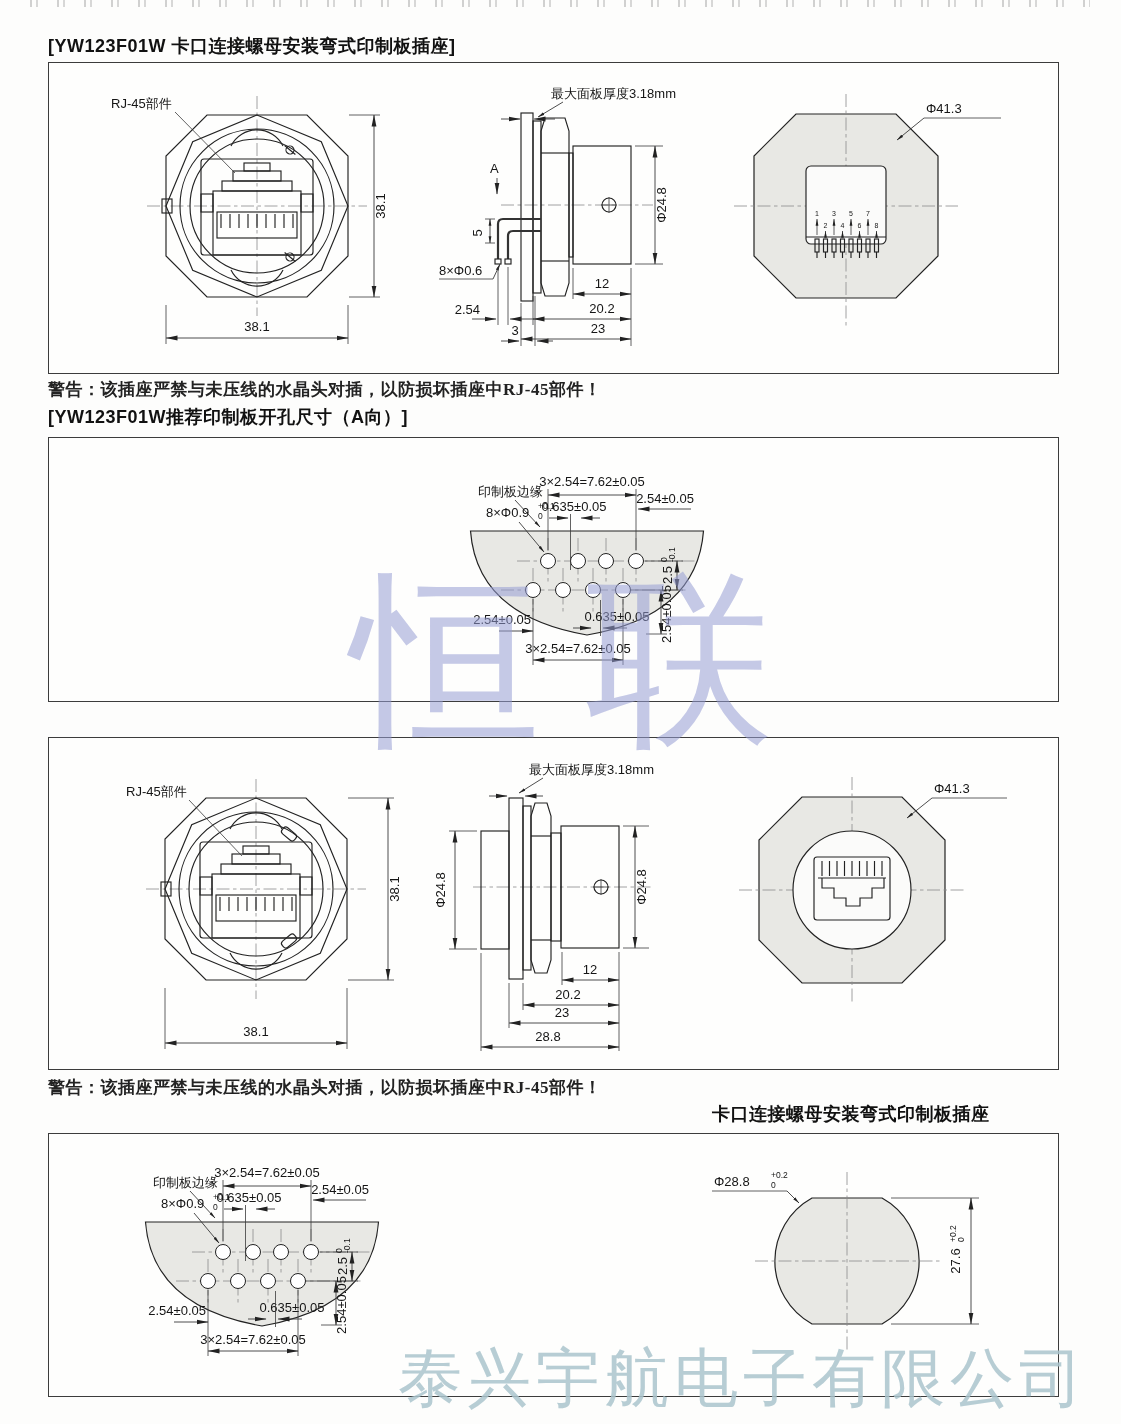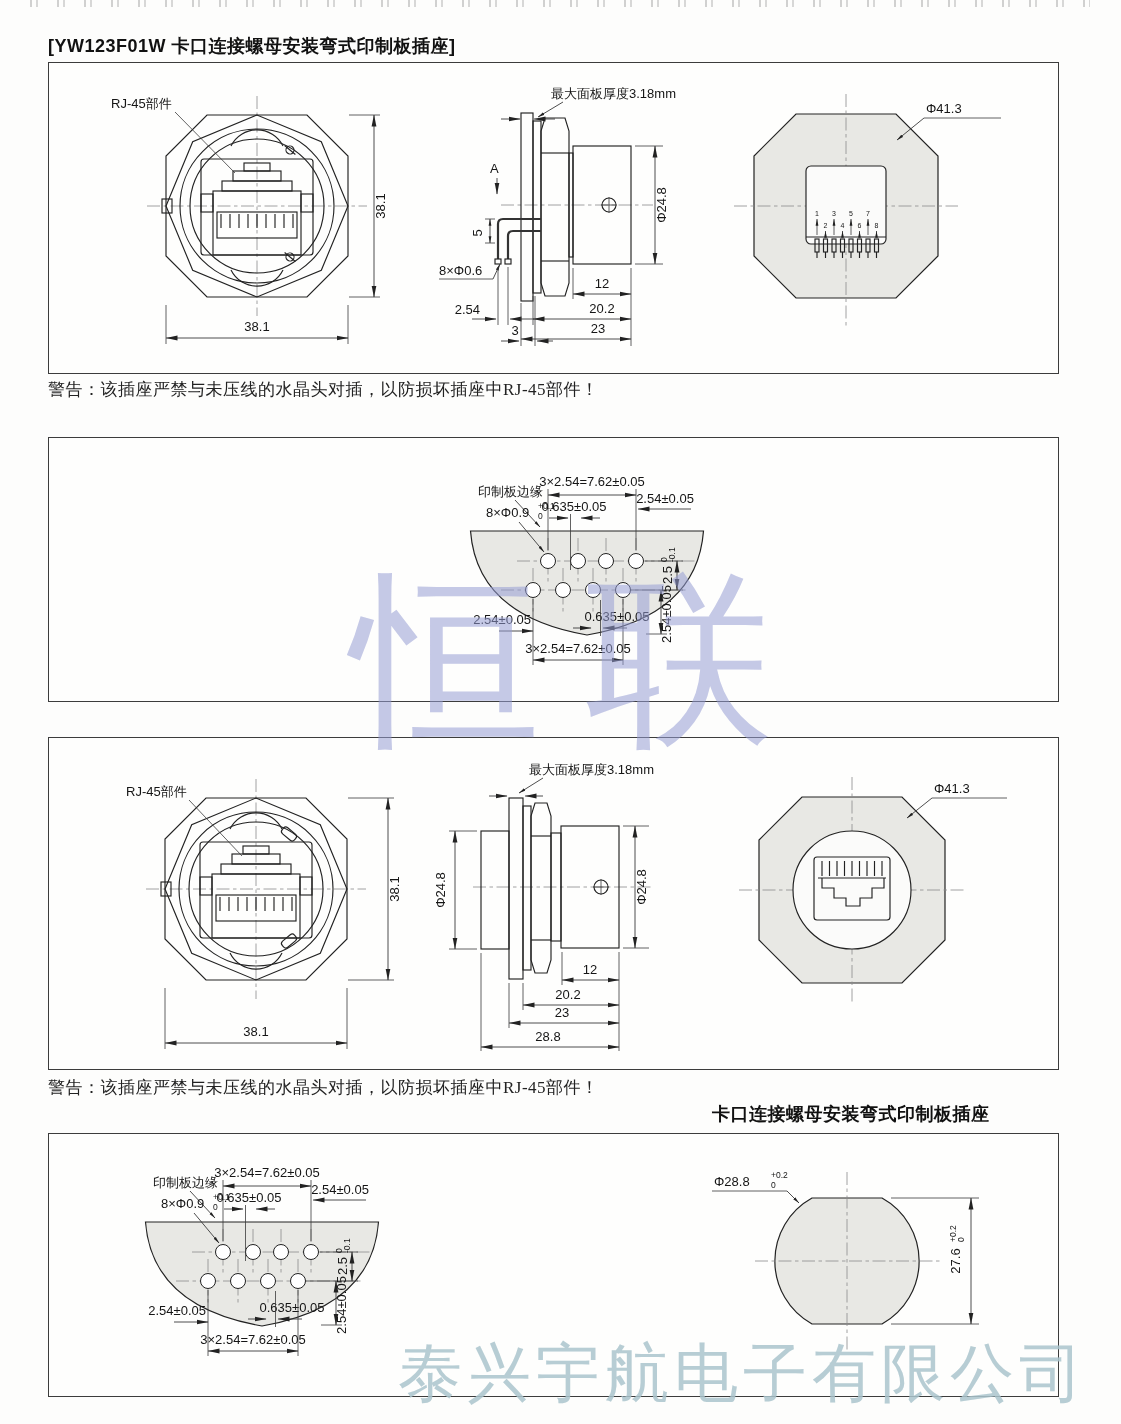--- a/index.html
+++ b/index.html
@@ -1,38 +1,38 @@
 <!DOCTYPE html>
 <html><head>
 <meta charset="utf-8">
 <style>
   html,body{margin:0;padding:0;background:#ffffff;}
   .page{position:relative;width:1121px;height:1424px;background:#fdfdfc;overflow:hidden;
         font-family:"Liberation Sans","DejaVu Sans",sans-serif;}
   .top-art{position:absolute;left:30px;top:0;width:1060px;height:7px;opacity:.38;
     background:repeating-linear-gradient(90deg,#888 0 2px,transparent 2px 6px,#9a9a9a 6px 8px,transparent 8px 27px);}
   .title{position:absolute;font-size:18px;font-weight:700;color:#111;white-space:nowrap;letter-spacing:.5px;}
-  .warning{position:absolute;font-family:"Liberation Serif","DejaVu Serif",serif;font-size:17px;color:#222;white-space:nowrap;letter-spacing:.5px;}
+  .warning{position:absolute;font-family:"Liberation Serif","DejaVu Serif",serif;font-size:17px;color:#222;white-space:nowrap;letter-spacing:.5px;font-weight:bold;}
   .frame{position:absolute;left:48px;width:1009px;border:1.5px solid #3c3c3c;background:#fefefd;}
   .frame svg{position:absolute;left:0;top:0;width:100%;height:100%;}
   svg text{font-family:"Liberation Sans","DejaVu Sans",sans-serif;font-size:13px;fill:#151515;}
   svg text.tol{font-size:8.5px;}
   svg text.pinnum{font-size:7px;}
   .ln{stroke:#222;fill:none;stroke-width:1.15px;}
   .fillg{fill:#e8e8e4;stroke:#222;stroke-width:1.2px;}
   .fillw{fill:#fbfbfa;stroke:#222;stroke-width:1.15px;}
   .hole{fill:#fff;stroke:#222;stroke-width:1px;}
   .cl{stroke:#8c8c8c;fill:none;stroke-width:.8px;stroke-dasharray:13 3.5 3.5 3.5;}
   .dl{stroke:#3a3a3a;fill:none;stroke-width:.8px;}
   .dim{stroke:#3a3a3a;fill:none;stroke-width:.9px;}
   .pin{stroke:#333;stroke-width:2.2px;fill:none;}
   .wm-center{position:absolute;left:352px;top:566px;font-size:188px;line-height:1;letter-spacing:46px;
     color:rgba(149,157,212,.55);font-weight:400;z-index:5;pointer-events:none;white-space:nowrap;}
   .wm-bottom{position:absolute;left:398px;top:1346px;font-size:64px;line-height:1;letter-spacing:5px;
-    font-family:Liberation Mono, monospace;color:rgba(170,196,204,.85);z-index:6;pointer-events:none;white-space:nowrap;}
+    font-family:Liberation Sans, sans-serif;color:rgba(170,196,204,.85);z-index:6;pointer-events:none;white-space:nowrap;}
   .t1{left:48px;top:34px}.w1{left:48px;top:378px}.t2{left:48px;top:405px}
   .t3{left:48px;top:706px}.w2{left:48px;top:1076px}.t4a{left:55px;top:1142px}.t4b{left:712px;top:1102px}
   .f1{top:62px;height:310px}.f2{top:437px;height:263px}.f3{top:737px;height:331px}.f4{top:1133px;height:262px}
 </style>
 </head>
 <body>
 
 <svg width="0" height="0" style="position:absolute">
   <defs>
     <marker id="ah" viewBox="0 0 12 6" refX="11.5" refY="3" markerWidth="12" markerHeight="6" markerUnits="userSpaceOnUse" orient="auto-start-reverse">
@@ -206,20 +206,21 @@
         </g>
       </g>
       <text x="877" y="50">Φ41.3</text>
       <line class="dl" x1="875" y1="55" x2="952" y2="55"></line>
       <line class="dim" x1="875" y1="55" x2="848" y2="77" marker-end="url(#ahs)"></line>
     </g>
   </svg>
   </div>
 
   <div class="warning w1">警告：该插座严禁与未压线的水晶头对插，以防损坏插座中RJ-45部件！</div>
+  <div class="title t2">[YW123F01W推荐印制板开孔尺寸（A向）]</div>
 
   <div class="frame f2">
   <svg viewBox="0 0 1009 263">
     <g>
       <path class="fillg" d="M421.5,93 H654.5 Q648,178 538,197 Q428,178 421.5,93 Z"></path>
       <line class="cl" x1="468" y1="123" x2="648" y2="123"></line>
           <line class="cl" x1="452" y1="152" x2="640" y2="152"></line>
       <line class="cl" x1="499" y1="100" x2="499" y2="146"></line>
           <line class="cl" x1="529" y1="100" x2="529" y2="146"></line>
       <line class="cl" x1="557" y1="100" x2="557" y2="146"></line>

